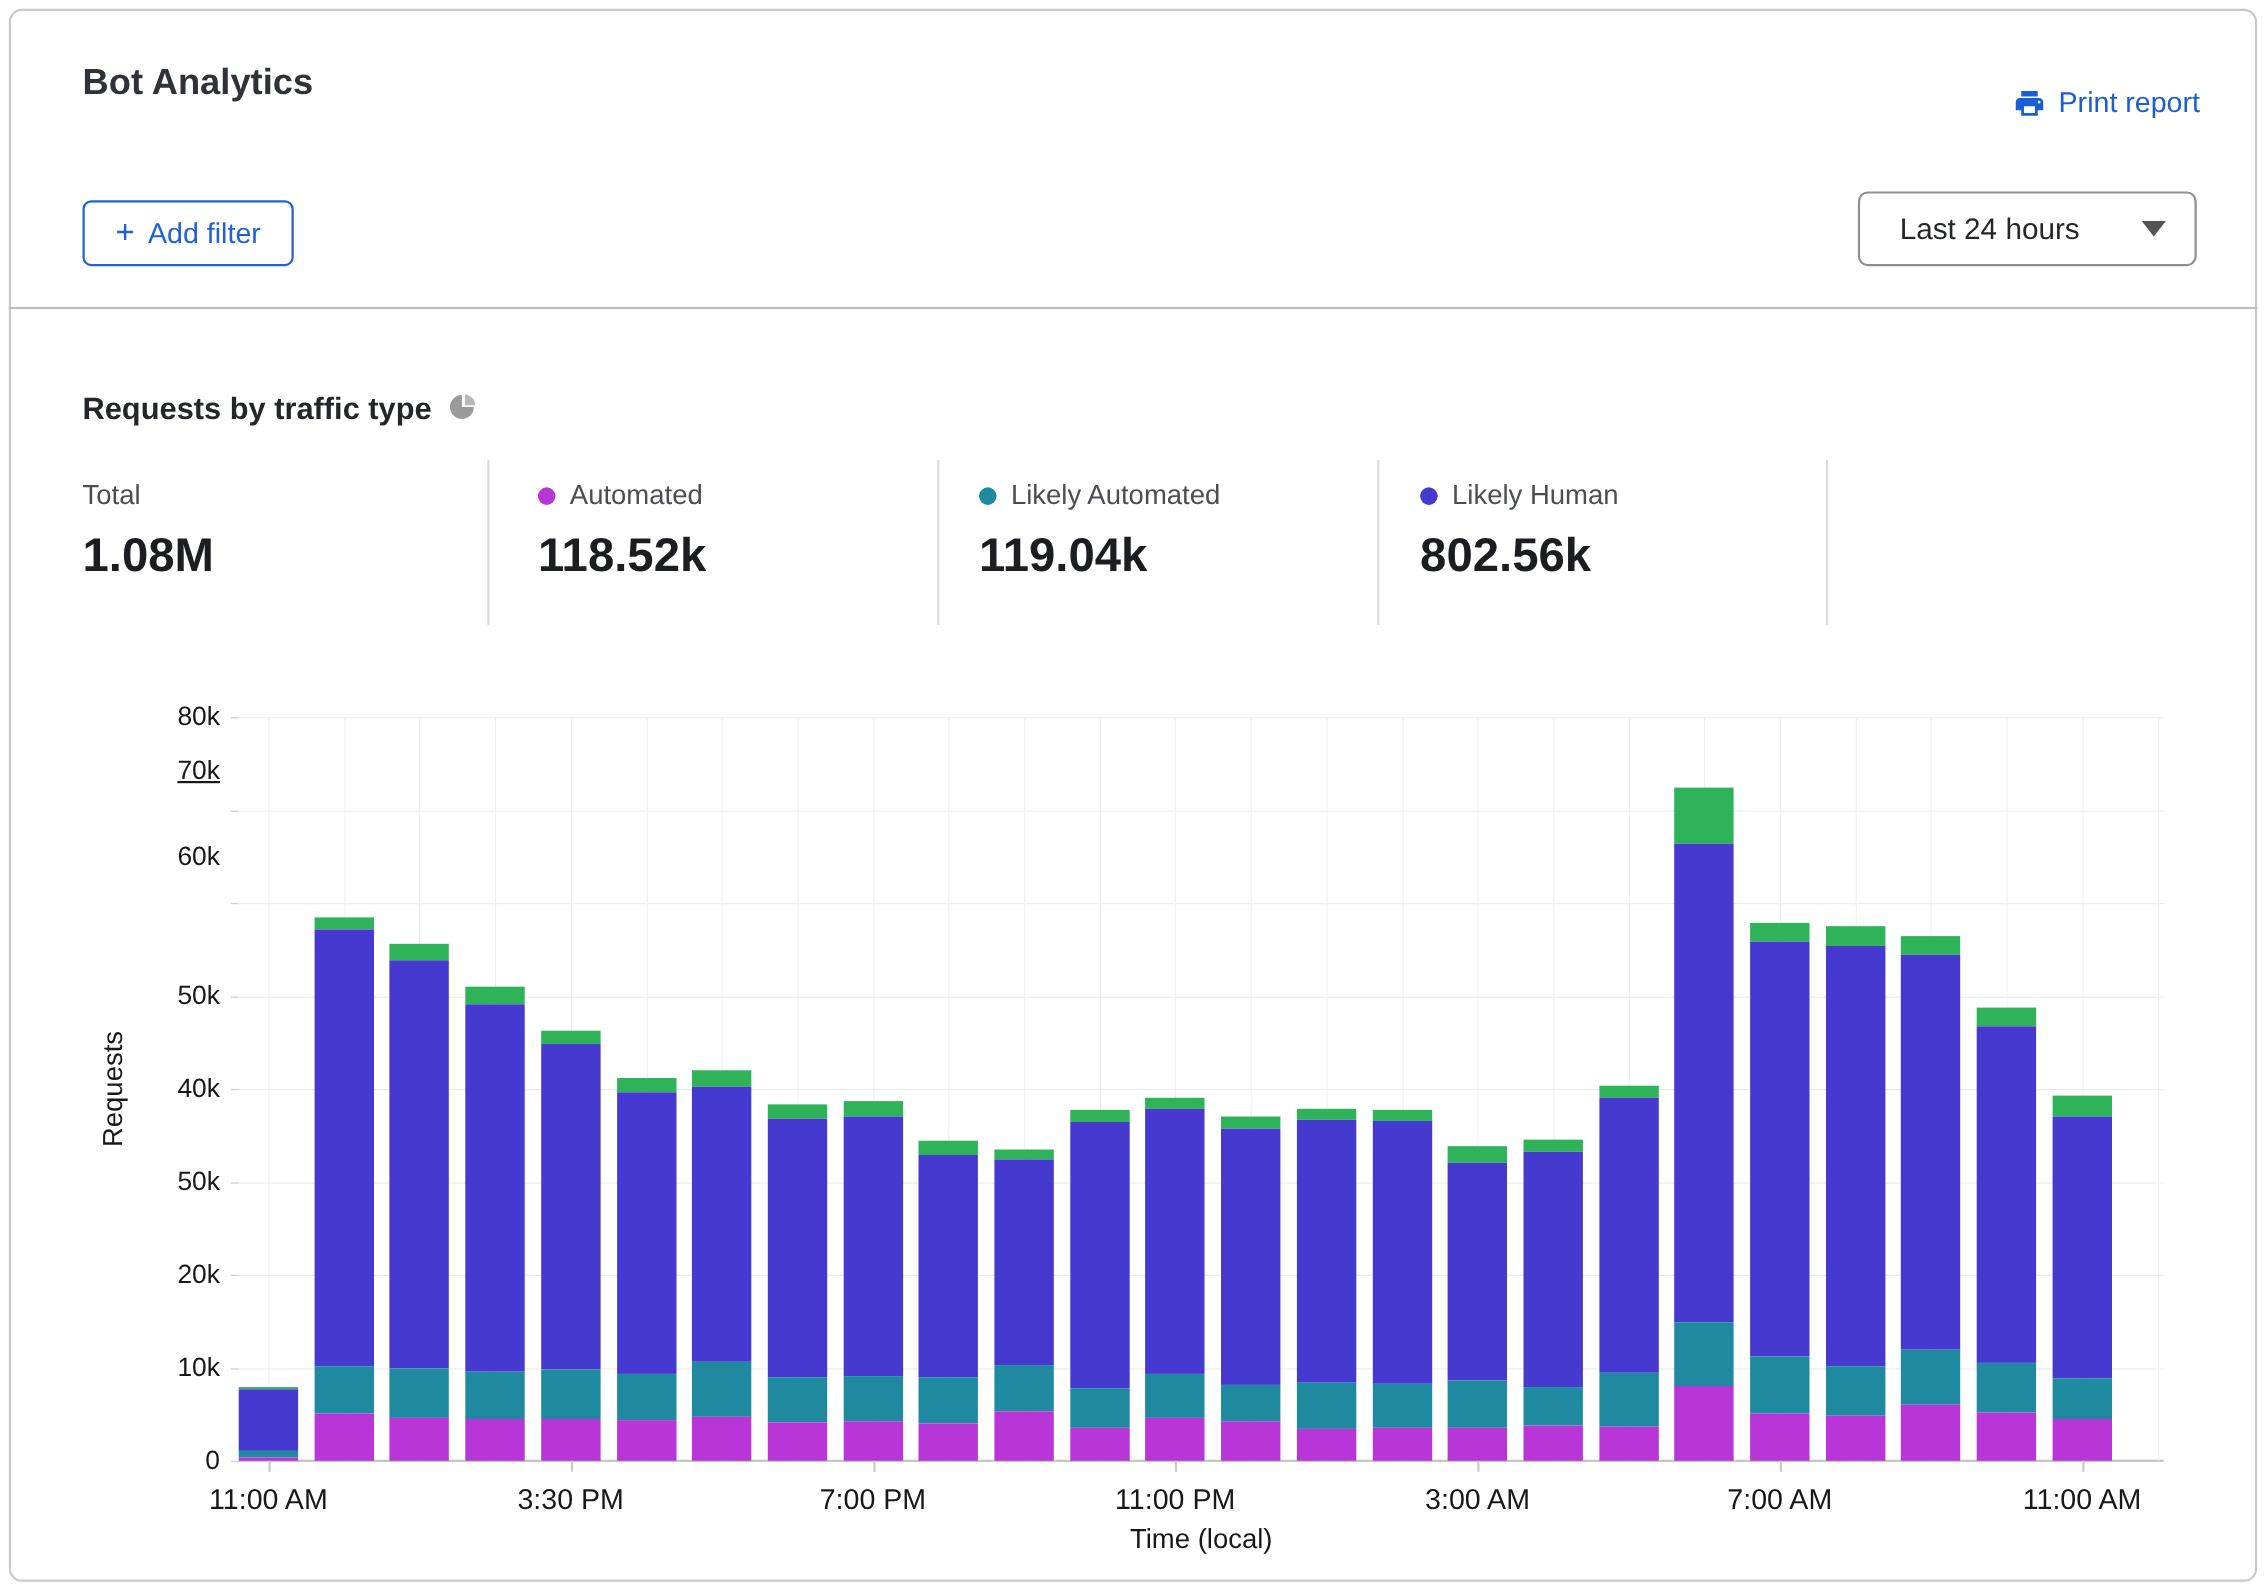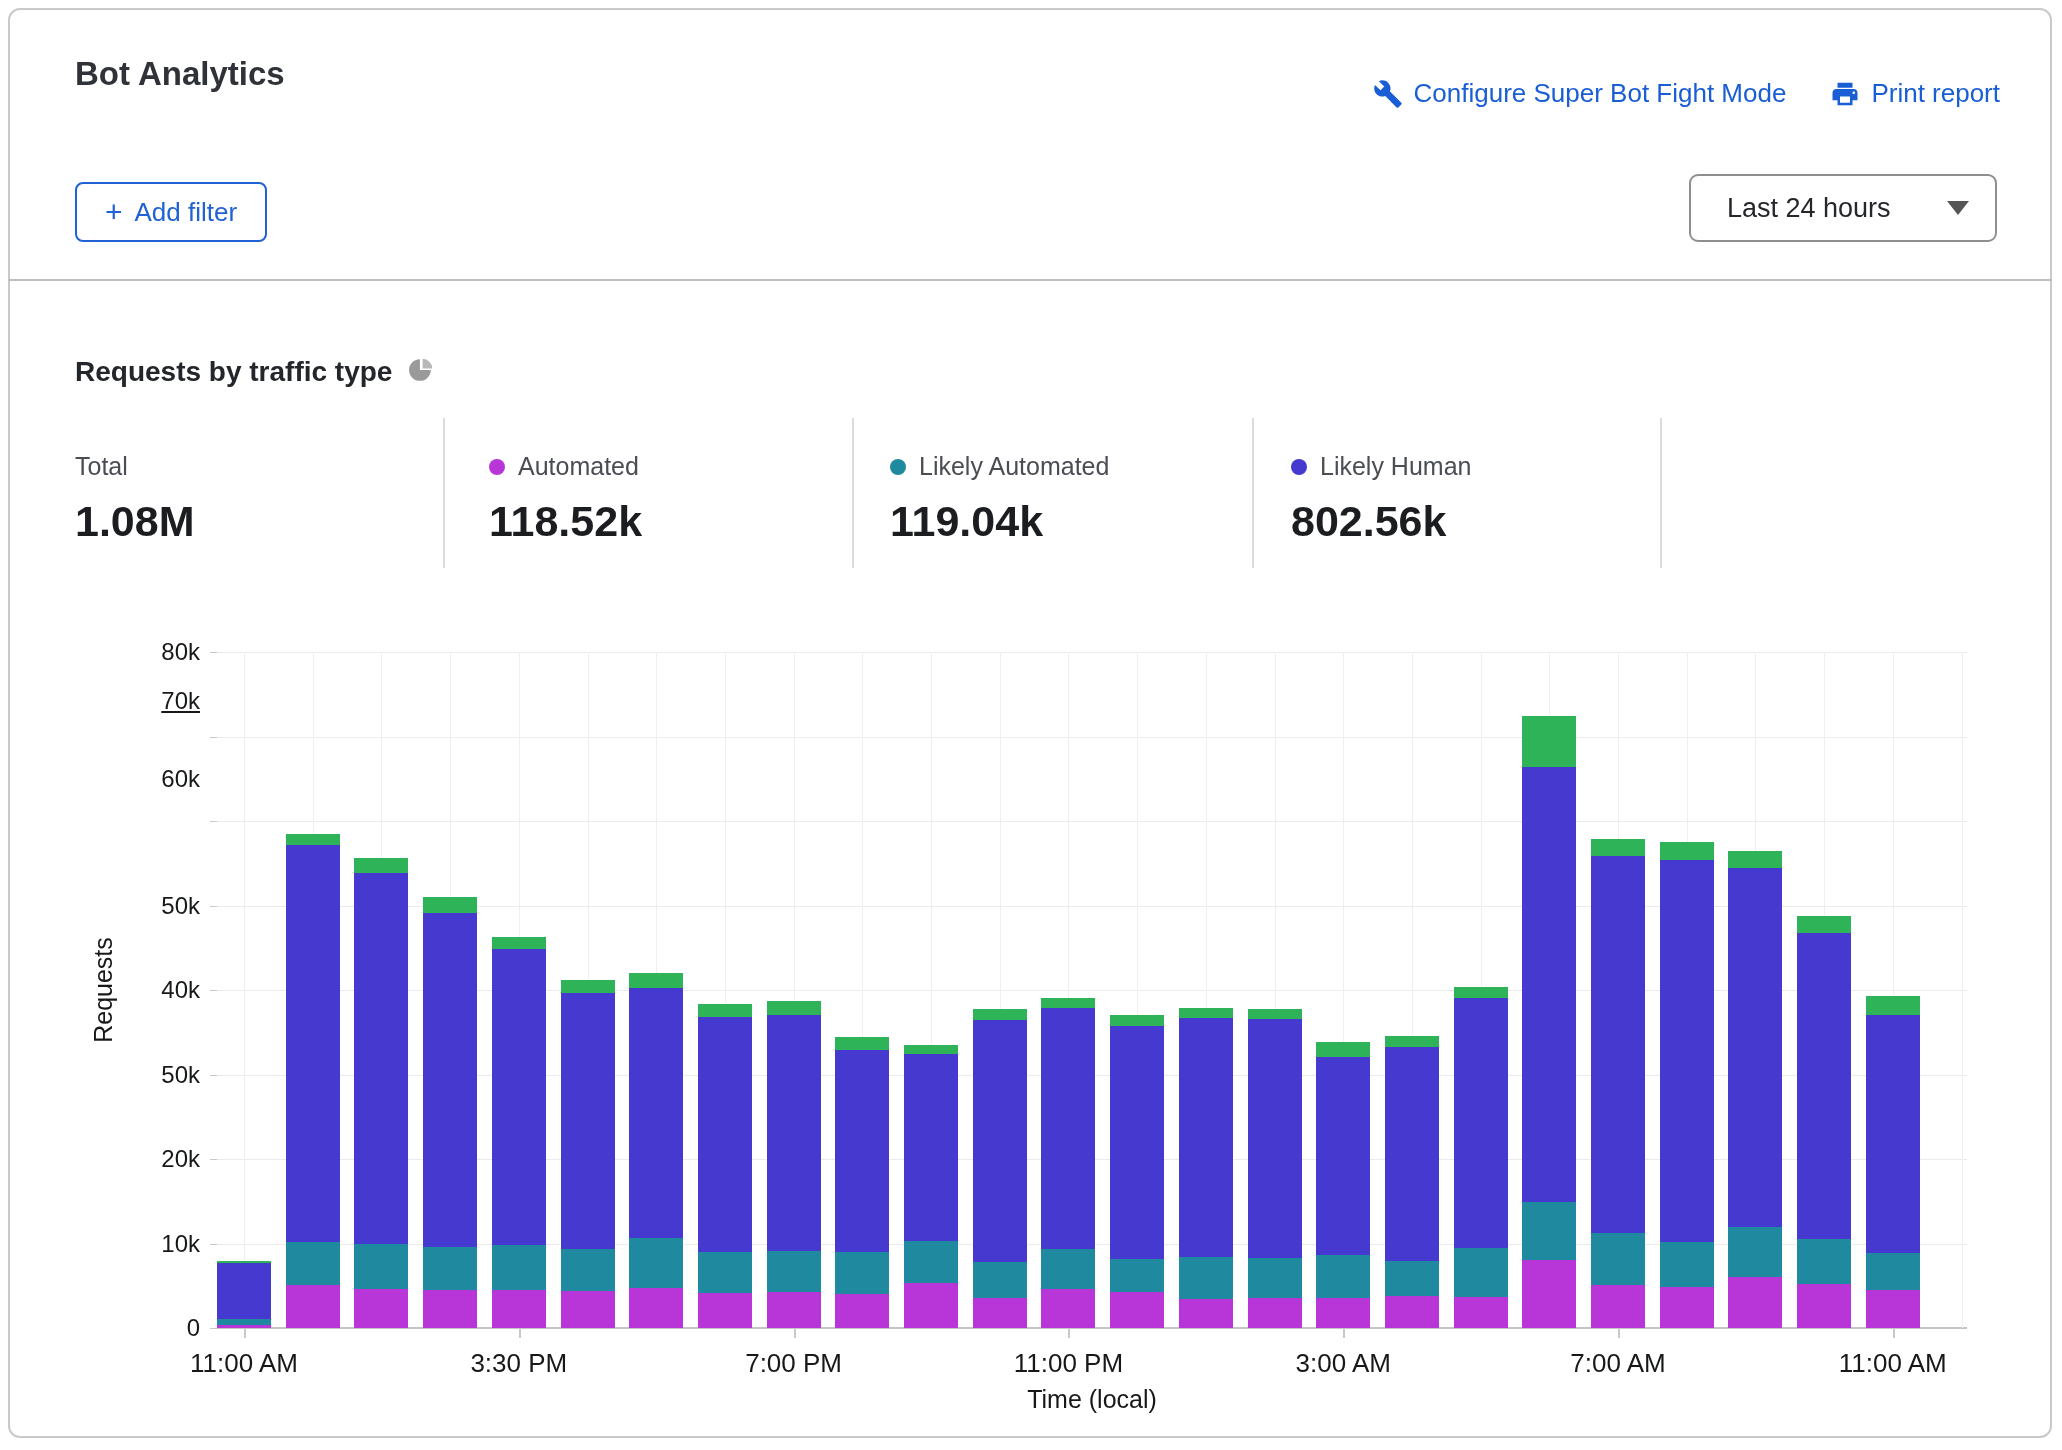--- a/index.html
+++ b/index.html
@@ -17,21 +17,21 @@
         color:#2061d5;font-size:26px;box-sizing:border-box;cursor:pointer;}
   .btn-add-filter .plus{font-size:30px;font-weight:400;line-height:1;}
   .dropdown{position:absolute;left:1689px;top:174px;width:308px;height:68px;border:2px solid #8f8f8f;
         border-radius:9px;background:#fff;display:flex;align-items:center;justify-content:space-between;
         padding:0 26px 0 36px;box-sizing:border-box;font-size:27px;color:#25272b;cursor:pointer;}
   .caret{width:0;height:0;border-left:11px solid transparent;border-right:11px solid transparent;
         border-top:14px solid #555;}
   .section-title-row{position:absolute;left:75px;top:356px;display:flex;align-items:center;gap:16px;}
   .section-title{font-size:28px;font-weight:700;color:#23262b;}
   .stats{position:absolute;left:0;top:418px;width:2062px;height:150px;}
-  .stat{position:absolute;top:16px;}
+  .stat{position:absolute;top:0;}
   .stat-label-row{display:flex;align-items:center;gap:13px;margin-top:18px;}
   .stat-dot{width:16px;height:16px;border-radius:50%;}
   .stat-label{font-size:25px;color:#4a4d52;}
   .stat-value{font-size:43px;font-weight:700;color:#1b1d20;margin-top:16px;}
   .stat-divider{position:absolute;top:0;height:150px;width:0;border-left:2px solid #dcdcdc;}
   .plot{position:absolute;left:217px;top:652px;width:1750px;height:676px;}
   .gridline-h{position:absolute;left:0;width:100%;height:0;border-top:1.5px solid #ebebeb;}
   .gridline-v{position:absolute;top:0;height:100%;width:0;border-left:1.5px solid #efefef;}
   .baseline{position:absolute;left:0;bottom:-1px;width:100%;height:0;border-top:2px solid #c4c4c4;}
   .bar{position:absolute;bottom:0;display:flex;flex-direction:column-reverse;}
@@ -50,28 +50,20 @@
 </head>
 <body>
 
 <div id="stage">
 
   <div class="card"></div>
 
   <div class="page-title">Bot Analytics</div>
 
   <div class="links-row">
-    <div class="link">
-      <span>
-        <svg width="30" height="30" viewBox="0 0 24 24" fill="#1a5ed6">
-          <path d="M22.7 19l-9.1-9.1c.9-2.3.4-5-1.5-6.9-2-2-5-2.4-7.4-1.3L9 6 6 9 1.6 4.7C.4 7.1.9 10.1 2.9 12.1c1.9 1.9 4.6 2.4 6.9 1.5l9.1 9.1c.4.4 1 .4 1.4 0l2.3-2.3c.5-.4.5-1.1.1-1.4z"></path>
-        </svg>
-      </span>
-      <span>Configure Super Bot Fight Mode</span>
-    </div>
     <div class="link">
       <span>
         <svg width="30" height="30" viewBox="0 0 24 24" fill="#1a5ed6">
           <path d="M19 8H5c-1.66 0-3 1.34-3 3v6h4v4h12v-4h4v-6c0-1.66-1.34-3-3-3zm-3 11H8v-5h8v5zm3-7c-.55 0-1-.45-1-1s.45-1 1-1 1 .45 1 1-.45 1-1 1zm-1-9H6v4h12V3z"></path>
         </svg>
       </span>
       <span>Print report</span>
     </div>
   </div>
 

